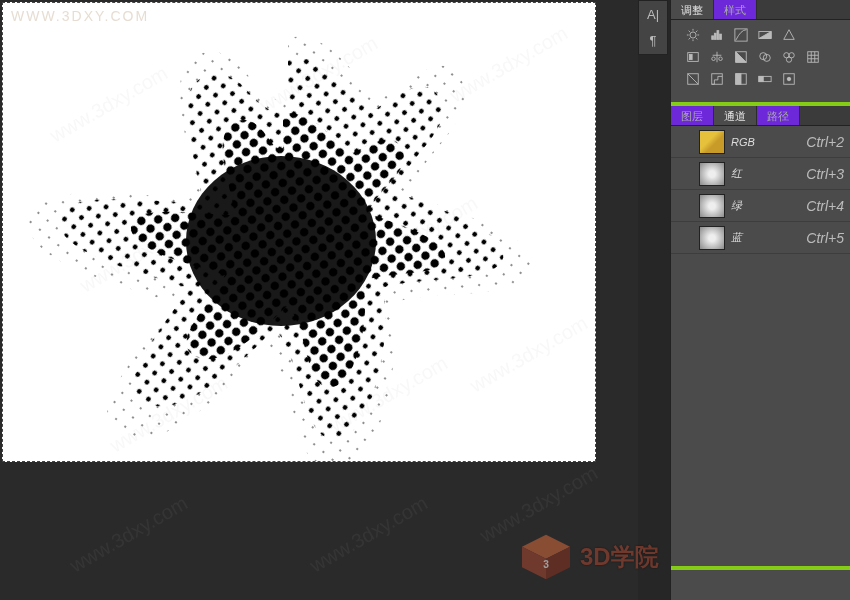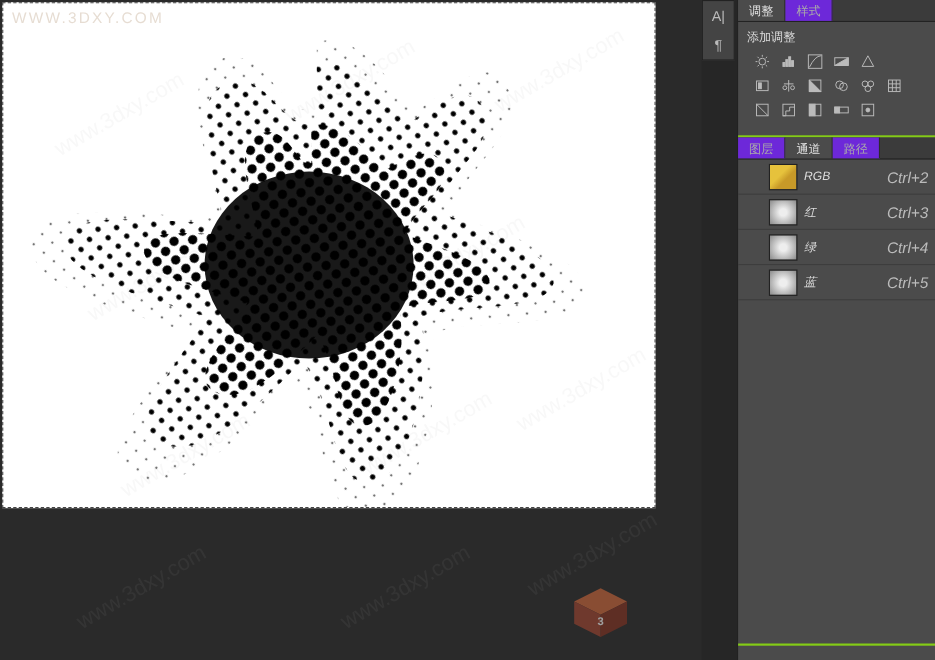--- a/index.html
+++ b/index.html
@@ -10,21 +10,21 @@
 .halftone { position: absolute; inset: 0; overflow: hidden; }
 .watermark-url { position: absolute; top: 5px; left: 8px; color: #d6c6b5; font-size: 14px; font-weight: 300; letter-spacing: 2px; opacity: .6; }
 .wm-bg { position: absolute; inset: 0; pointer-events: none; }
 .wm-bg span { position: absolute; color: #aaa; opacity: 0.08; transform: rotate(-30deg); font-size: 20px; }
 
 .mini-toolbar { position: absolute; left: 638px; top: 0; width: 30px; height: 55px; background: #444; border: 1px solid #222; }
 .mini-toolbar .tool { width: 28px; height: 26px; display: flex; align-items: center; justify-content: center; color: #bbb; font-size: 13px; }
 
 .right-col { position: absolute; right: 0; top: 0; width: 180px; height: 600px; background: #4b4b4b; border-left: 1px solid #222; }
 
-.panel { border-bottom: 2px solid #84cc16; }
+.panel { border-bottom: 4px solid #84cc16; }
 .tab-bar { display: flex; height: 20px; background: #3b3b3b; border-bottom: 1px solid #222; }
 .tab { padding: 3px 10px; color: #aaa; background: #6d28d9; cursor: pointer; border-right: 1px solid #2c2c2c; }
 .tab.active { background: #4b4b4b; color: #e2e2e2; }
 
 .adjust-body { padding: 6px 8px 10px; }
 .adjust-title { color: #ddd; margin-bottom: 6px; font-size: 11px; }
 .icon-row { display: flex; gap: 8px; padding: 2px 0 6px 6px; flex-wrap: wrap; }
 .adj-icon { width: 16px; height: 14px; display: flex; align-items: center; justify-content: center; }
 .adj-icon svg { width: 16px; height: 14px; fill: #bbb; stroke: #bbb; }
 
@@ -101,21 +101,20 @@
 </div>
 
 <div class="right-col">
 
   <div class="panel">
     <div class="tab-bar">
       <div class="tab active">调整</div>
       <div class="tab">样式</div>
     </div>
     <div class="adjust-body">
-      <div class="adjust-title">添加调整</div>
       <div class="icon-row">
         <span class="adj-icon">
             <svg viewBox="0 0 16 16">
               <circle cx="8" cy="8" r="3.5" fill="none" stroke-width="1"></circle>
               <g stroke-width="1">
                 <line x1="8" y1="1" x2="8" y2="3"></line>
                 <line x1="8" y1="13" x2="8" y2="15"></line>
                 <line x1="1" y1="8" x2="3" y2="8"></line>
                 <line x1="13" y1="8" x2="15" y2="8"></line>
                 <line x1="3" y1="3" x2="4.5" y2="4.5"></line>
@@ -270,13 +269,14 @@
   </div>
 </div>
 
 <div class="logo3d">
   <svg class="cube" viewBox="0 0 60 52">
     <polygon points="30,2 56,15 30,28 4,15" fill="#d86a3c"></polygon>
     <polygon points="4,15 30,28 30,50 4,37" fill="#a94631"></polygon>
     <polygon points="56,15 30,28 30,50 56,37" fill="#8a3220"></polygon>
     <text x="30" y="38" text-anchor="middle" fill="#fff" font-size="22" font-weight="bold">3</text>
   </svg>
+  <div class="txt">3D学院</div>
 </div>
 
 </body></html>

